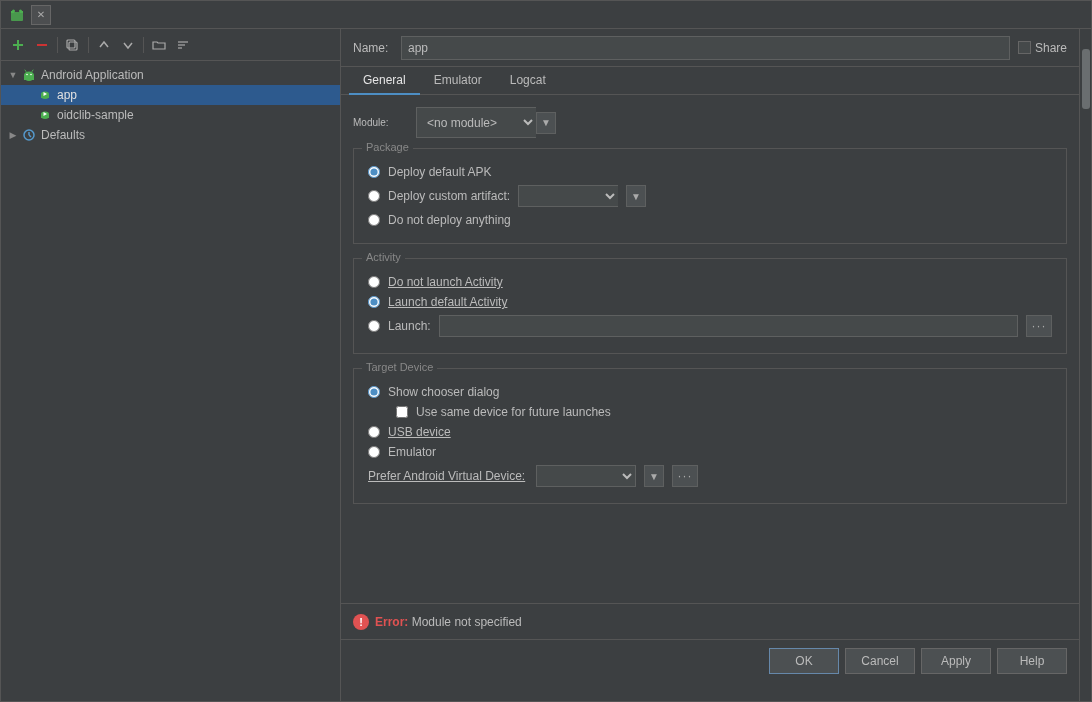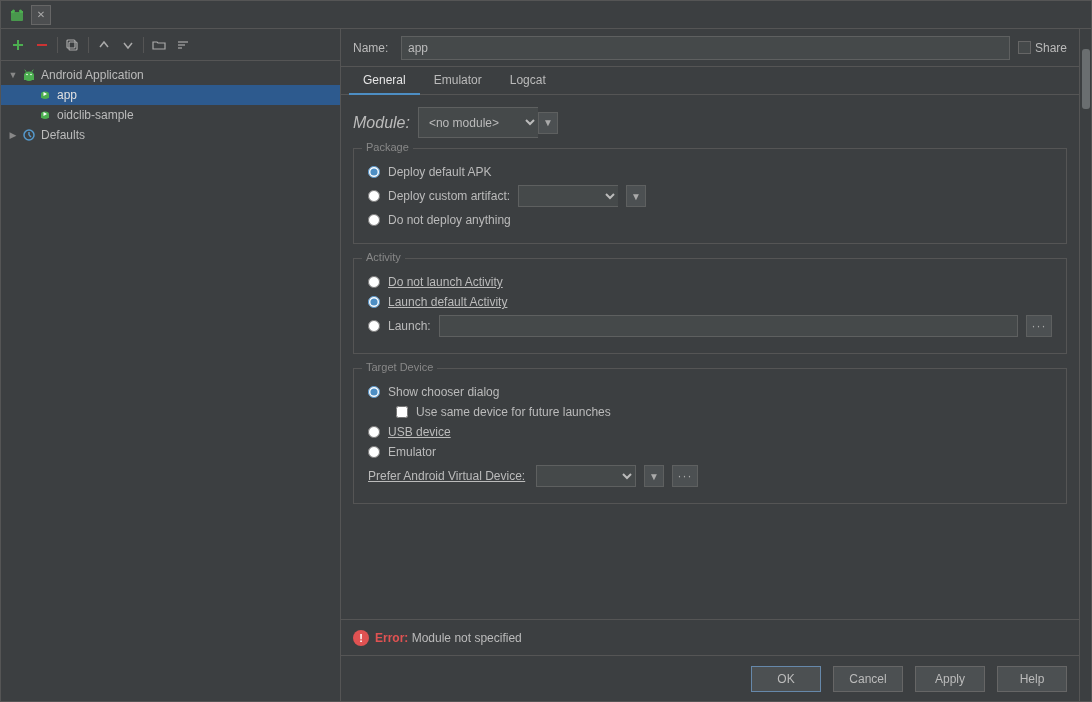--- a/index.html
+++ b/index.html
@@ -236,24 +236,23 @@
       outline: none;
       cursor: pointer;
     }
     .module-row {
       display: flex;
       align-items: center;
       gap: 8px;
       margin-bottom: 10px;
     }
     .module-label {
-      font-size: 16px;
+      font-size: 10px;
       color: #bbbbbb;
       min-width: 55px;
-      font-style: italic;
     }
     .module-dropdown {
       display: flex;
       align-items: center;
     }
     .module-select {
       background: #45494a;
       border: 1px solid #5e6060;
       border-right: none;
       color: #bbbbbb;
@@ -340,26 +339,25 @@
     .error-text {
       font-size: 12px;
       color: #bbbbbb;
     }
     .error-text strong {
       color: #e05252;
     }
     .bottom-buttons {
       display: flex;
       justify-content: flex-end;
-      align-items: center;
       padding: 8px 12px;
       border-top: 1px solid #555;
-      gap: 12px;
-      background: #3c3f41;
-      height: 46px;
+      gap: 6px;
+      background: #3c3f41;
+      height: 62px;
     }
     .dialog-btn {
       min-width: 70px;
       height: 26px;
       padding: 0 12px;
       font-size: 12px;
       cursor: pointer;
       border: 1px solid #666;
       background: #4c5052;
       color: #bbbbbb;

